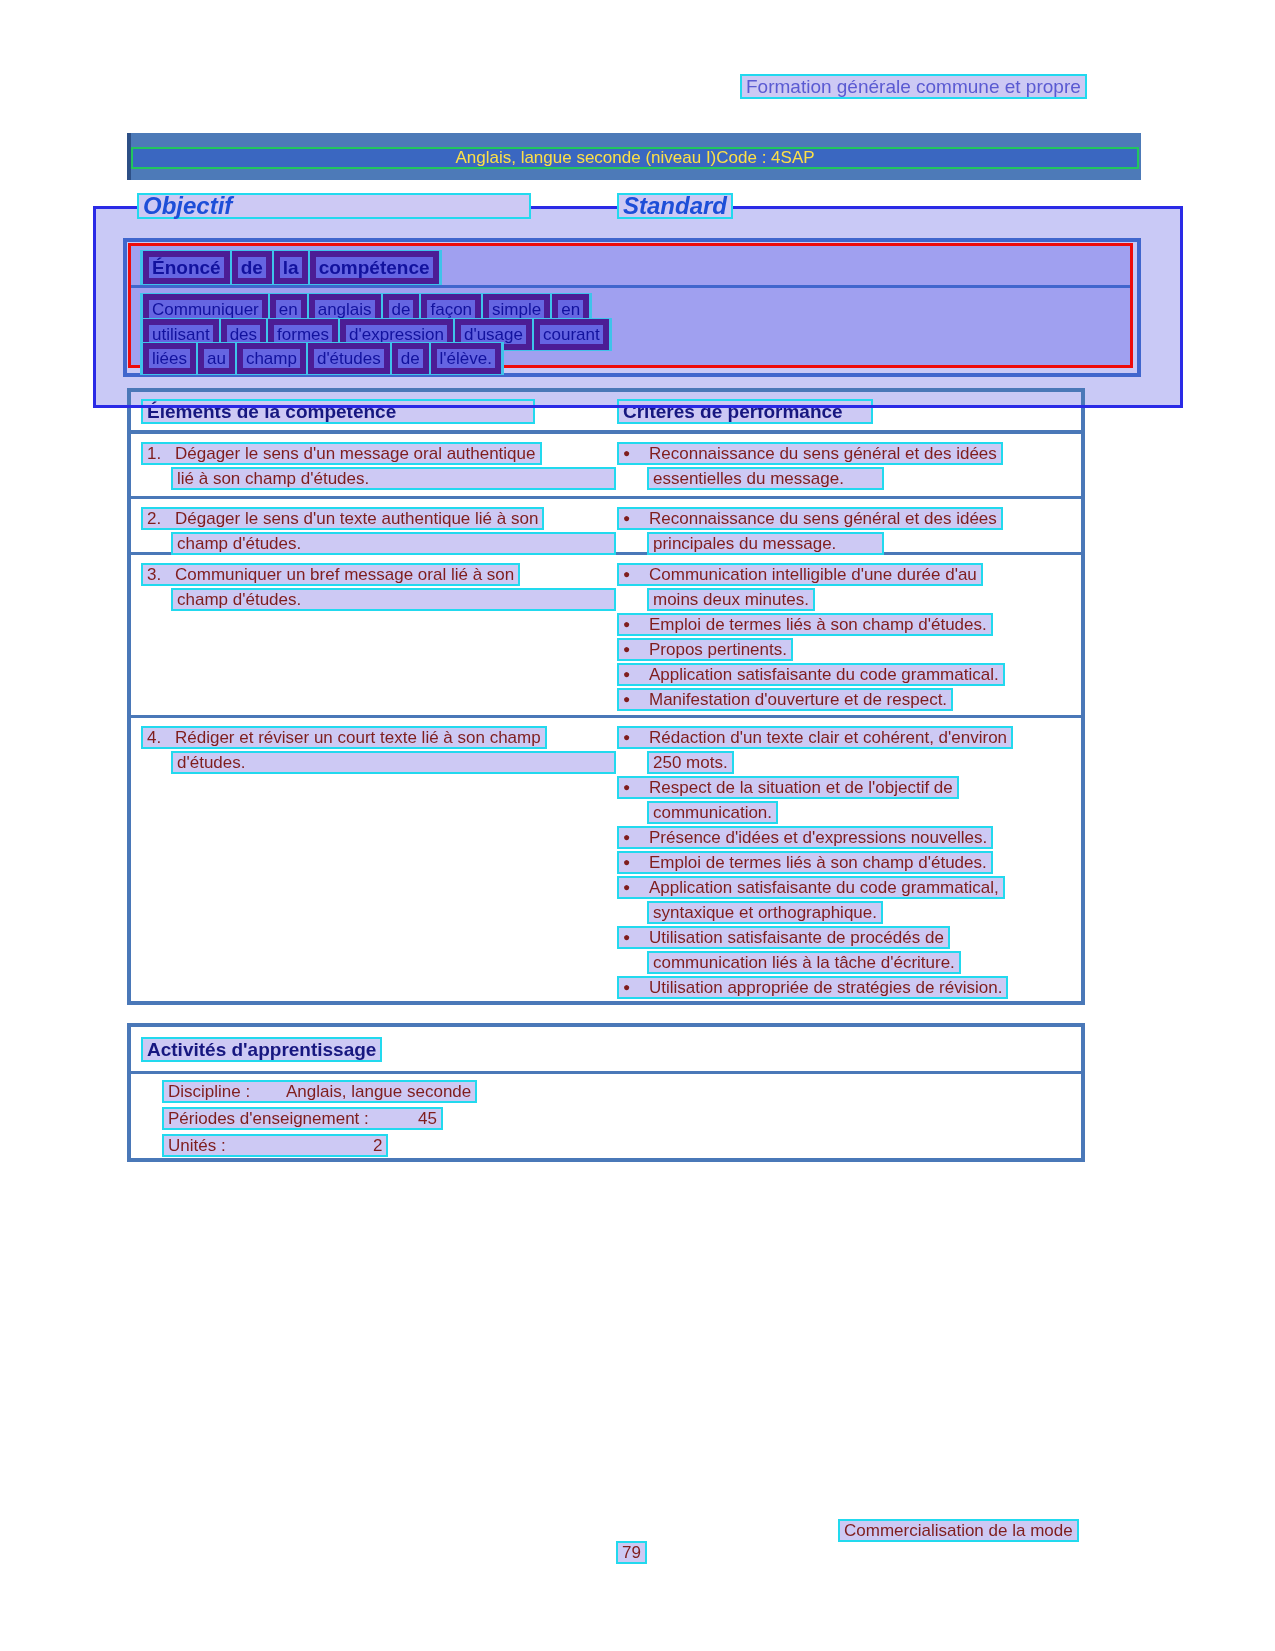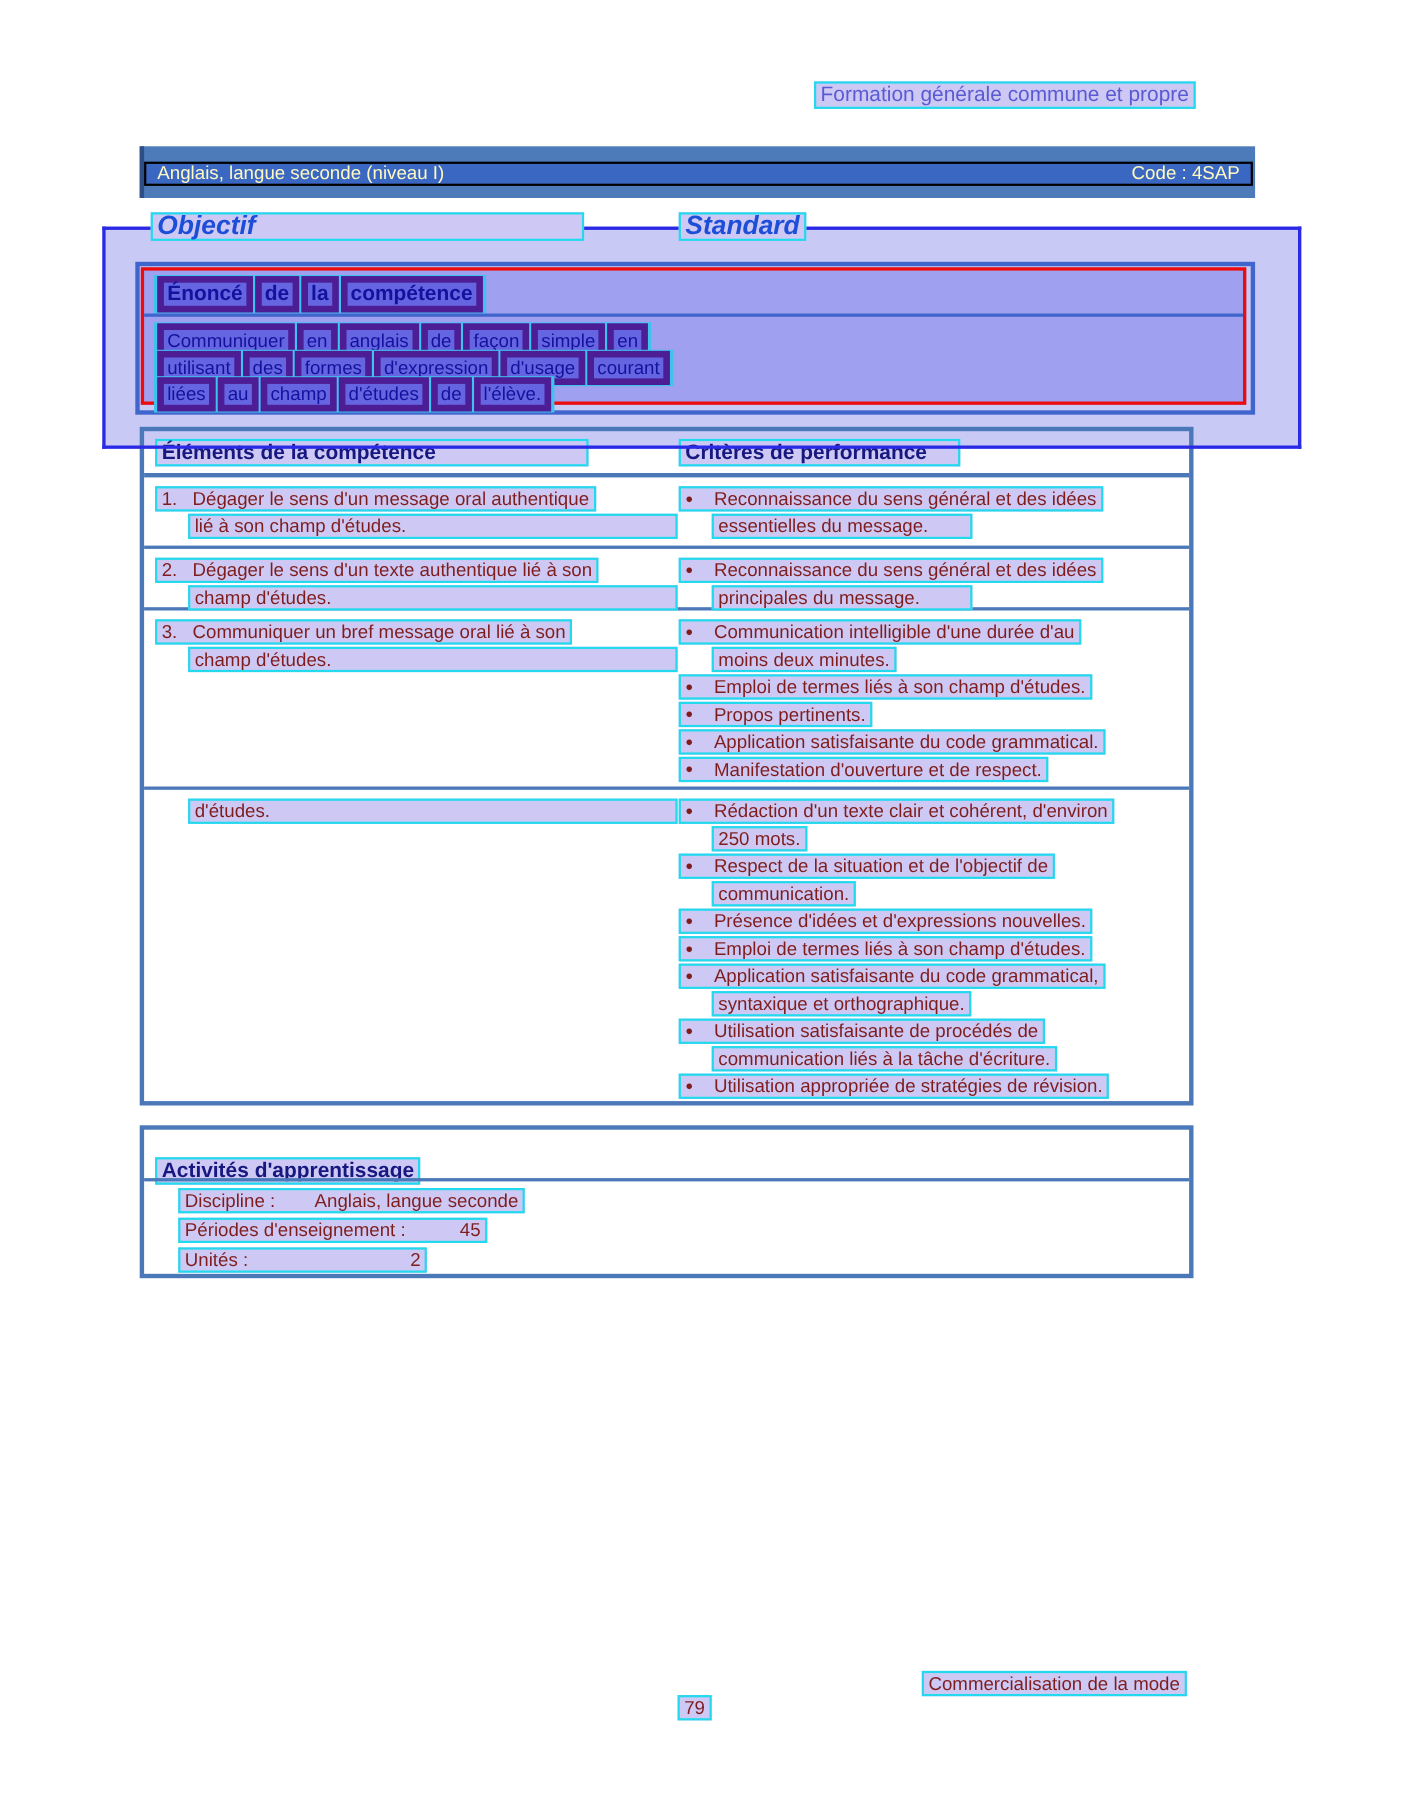--- a/index.html
+++ b/index.html
@@ -13,23 +13,23 @@
   .hl.b{font-weight:bold;color:#171780;font-size:18px;}
 
   
   .hdr-right{position:absolute;left:740px;top:74px;}
   .hdr-right .hl{color:#5a5ad2;font-size:19px;line-height:21px;}
 
   
   .banner{position:absolute;left:127px;top:133px;width:1014px;height:47px;
           background:#4d7ab8;border-left:4px solid #2d4f86;box-sizing:border-box;}
   .banner-bar{position:absolute;left:0px;right:2px;top:14px;height:22px;
-          background:#3a67c1;border:2px solid #000000;box-sizing:border-box;
-          display:flex;justify-content:space-between;align-items:center;
-          padding:0 10px;color:#fef9c3;font-size:17px;}
+          background:#3a67c1;border:2px solid #22c55e;box-sizing:border-box;
+          display:flex;justify-content:center;align-items:center;
+          padding:0 10px;color:#fde047;font-size:17px;}
 
   
   .bigbox{position:absolute;left:93px;top:206px;width:1084px;height:199px;
           background:#c9c9f6;border:3px solid #2a2ae6;border-bottom:none;
           box-sizing:content-box;z-index:1;}
   .navline{position:absolute;left:93px;top:405px;width:1090px;height:3px;
           background:#2a2ae6;z-index:4;}
 
   .objstd{position:absolute;top:193px;left:0;z-index:6;}
   .objstd .hl{font-weight:bold;font-style:italic;font-size:24px;line-height:22px;color:#1d4ed8;}
@@ -62,21 +62,21 @@
   .num{display:inline-block;width:28px;}
   .ind{margin-left:30px;}
   .ind.wide{min-width:433px;}
   .blt{display:inline-block;width:26px;font-size:12px;vertical-align:top;line-height:19px;}
   .item{margin-bottom:2px;}
   .w230{min-width:225px;}
 
   
   .actbox{position:absolute;left:127px;top:1023px;width:950px;height:131px;
           border:4px solid #4a78b8;z-index:2;}
-  .act-title{position:absolute;left:10px;top:25px;}
+  .act-title{position:absolute;left:10px;top:10px;}
   .act-title .hl{font-weight:bold;color:#171780;font-size:19px;line-height:21px;}
   .act-sep{position:absolute;left:0;right:0;top:44px;height:3px;background:#4a78b8;}
   .fld{position:absolute;left:10px;padding-left:21px;}
   .fld .lbl{display:inline-block;}
   .f0{top:53px;} .f0 .lbl{width:118px;}
   .f1{top:80px;} .f1 .lbl{width:250px;}
   .f2{top:107px;} .f2 .lbl{width:205px;}
 
   
   .footer{position:absolute;left:838px;top:1519px;}
@@ -167,20 +167,21 @@
           <div class="ln"><span class="hl"><span class="blt">●</span><span>Application satisfaisante du code grammatical.</span></span></div>
         </div>
         <div class="item">
           <div class="ln"><span class="hl"><span class="blt">●</span><span>Manifestation d'ouverture et de respect.</span></span></div>
         </div>
       </div>
     </div>
 
     <div class="trow" style="height:278px">
       <div class="colL">
+        <div class="ln"><span class="hl"><span class="num">4.</span><span>Rédiger et réviser un court texte lié à son champ</span></span></div>
         <div class="ln"><span class="hl ind wide">d'études.</span></div>
       </div>
       <div class="colR">
         <div class="item">
           <div class="ln"><span class="hl"><span class="blt">●</span><span>Rédaction d'un texte clair et cohérent, d'environ</span></span></div>
           <div class="ln"><span class="hl ind">250 mots.</span></div>
         </div>
         <div class="item">
           <div class="ln"><span class="hl"><span class="blt">●</span><span>Respect de la situation et de l'objectif de</span></span></div>
           <div class="ln"><span class="hl ind">communication.</span></div>

